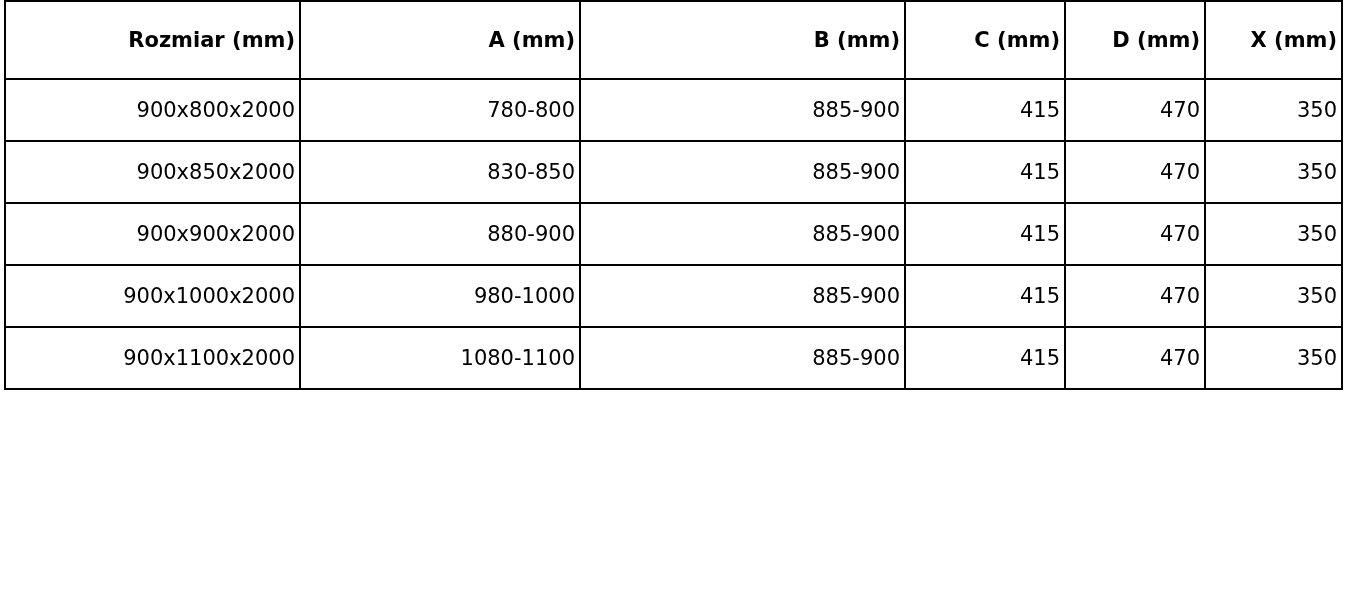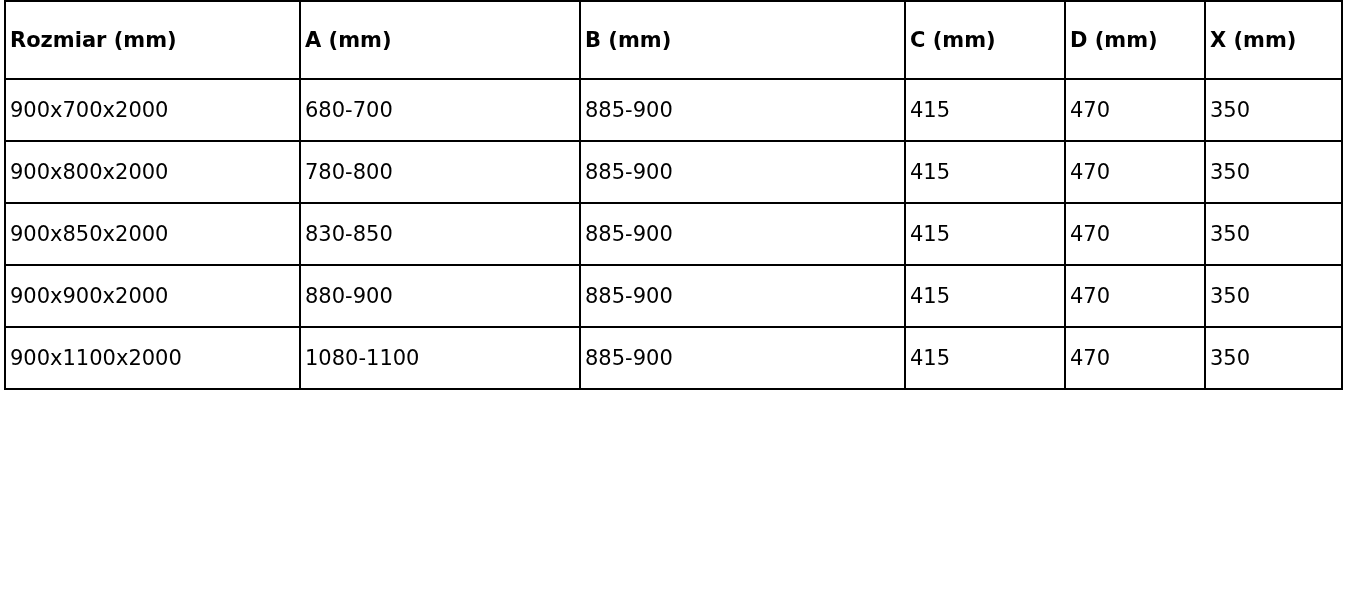--- a/index.html
+++ b/index.html
@@ -21,21 +21,21 @@
   }
   table.spec-table {
     border-collapse: collapse;
     width: 1337px;
     margin-left: 4px;
     table-layout: fixed;
   }
   table.spec-table th,
   table.spec-table td {
     border: 2px solid #000000;
-    text-align: left;
+    text-align: right;
     vertical-align: middle;
     height: 62px;
     font-size: 21px;
     padding: 12px 4px;
     box-sizing: border-box;
   }
   table.spec-table th {
     font-weight: bold;
     height: 78px;
     font-size: 21px;
@@ -69,28 +69,20 @@
         <th>Rozmiar (mm)</th>
         <th>A (mm)</th>
         <th>B (mm)</th>
         <th>C (mm)</th>
         <th>D (mm)</th>
         <th>X (mm)</th>
       </tr>
     </thead>
     <tbody>
       <tr>
-        <td>900x700x2000</td>
-        <td>680-700</td>
-        <td>885-900</td>
-        <td>415</td>
-        <td>470</td>
-        <td>350</td>
-      </tr>
-      <tr>
         <td>900x800x2000</td>
         <td>780-800</td>
         <td>885-900</td>
         <td>415</td>
         <td>470</td>
         <td>350</td>
       </tr>
       <tr>
         <td>900x850x2000</td>
         <td>830-850</td>
@@ -101,20 +93,28 @@
       </tr>
       <tr>
         <td>900x900x2000</td>
         <td>880-900</td>
         <td>885-900</td>
         <td>415</td>
         <td>470</td>
         <td>350</td>
       </tr>
       <tr>
+        <td>900x1000x2000</td>
+        <td>980-1000</td>
+        <td>885-900</td>
+        <td>415</td>
+        <td>470</td>
+        <td>350</td>
+      </tr>
+      <tr>
         <td>900x1100x2000</td>
         <td>1080-1100</td>
         <td>885-900</td>
         <td>415</td>
         <td>470</td>
         <td>350</td>
       </tr>
     </tbody>
   </table>
 </div>

